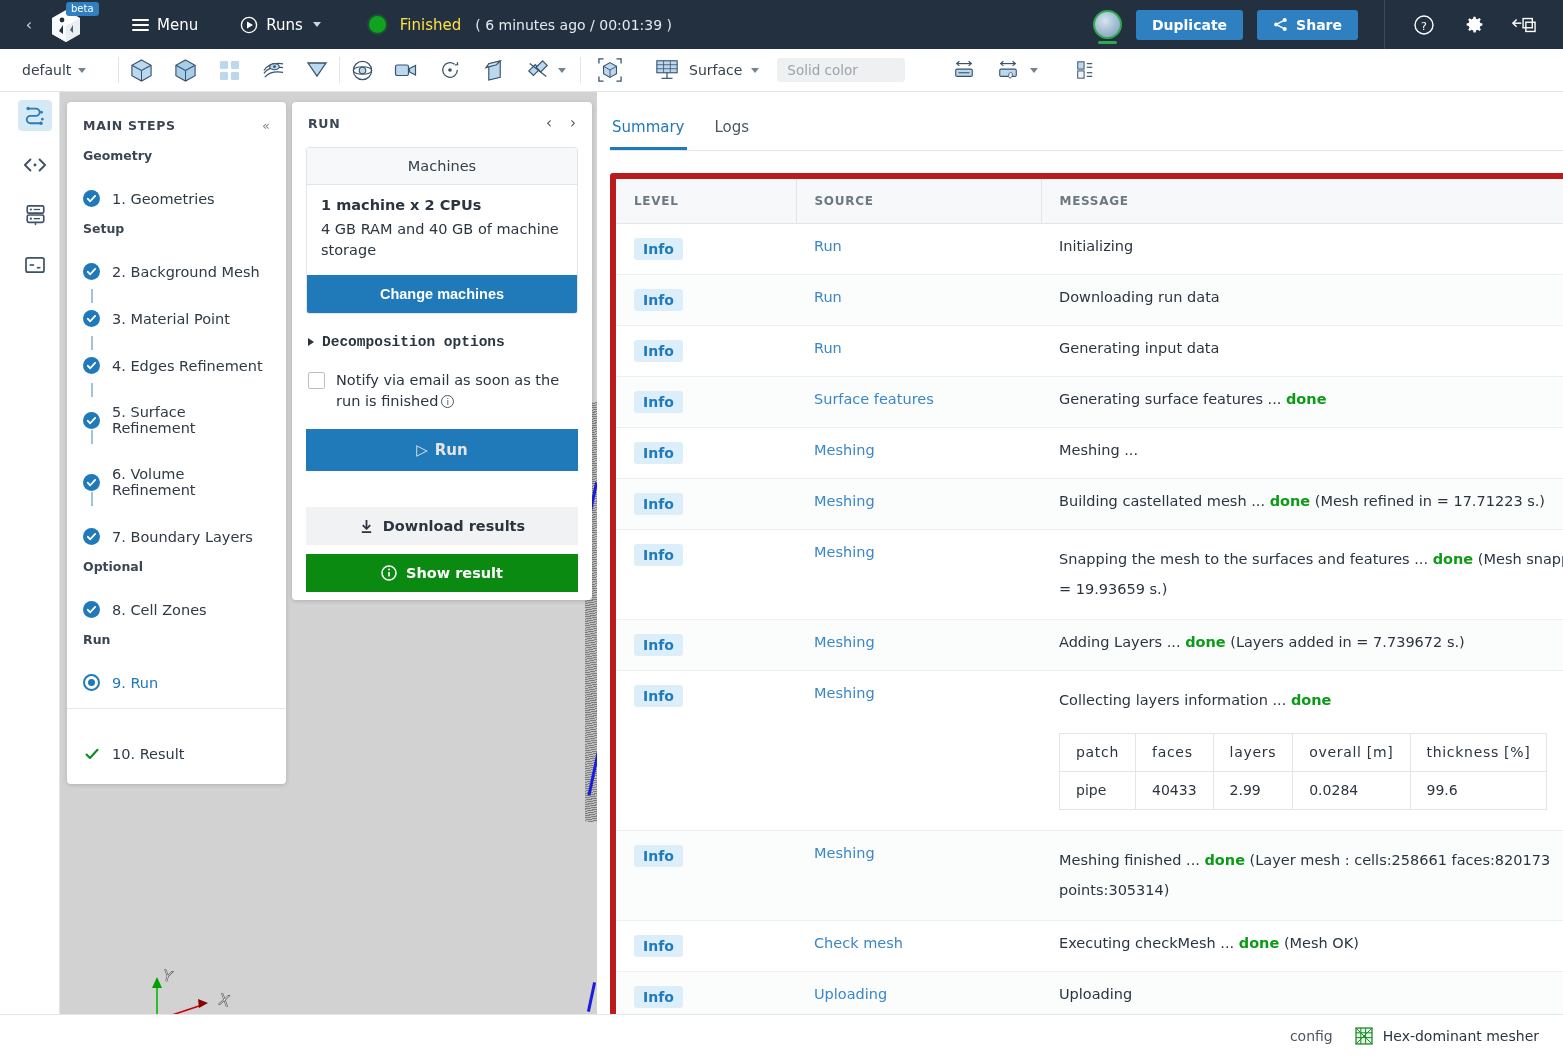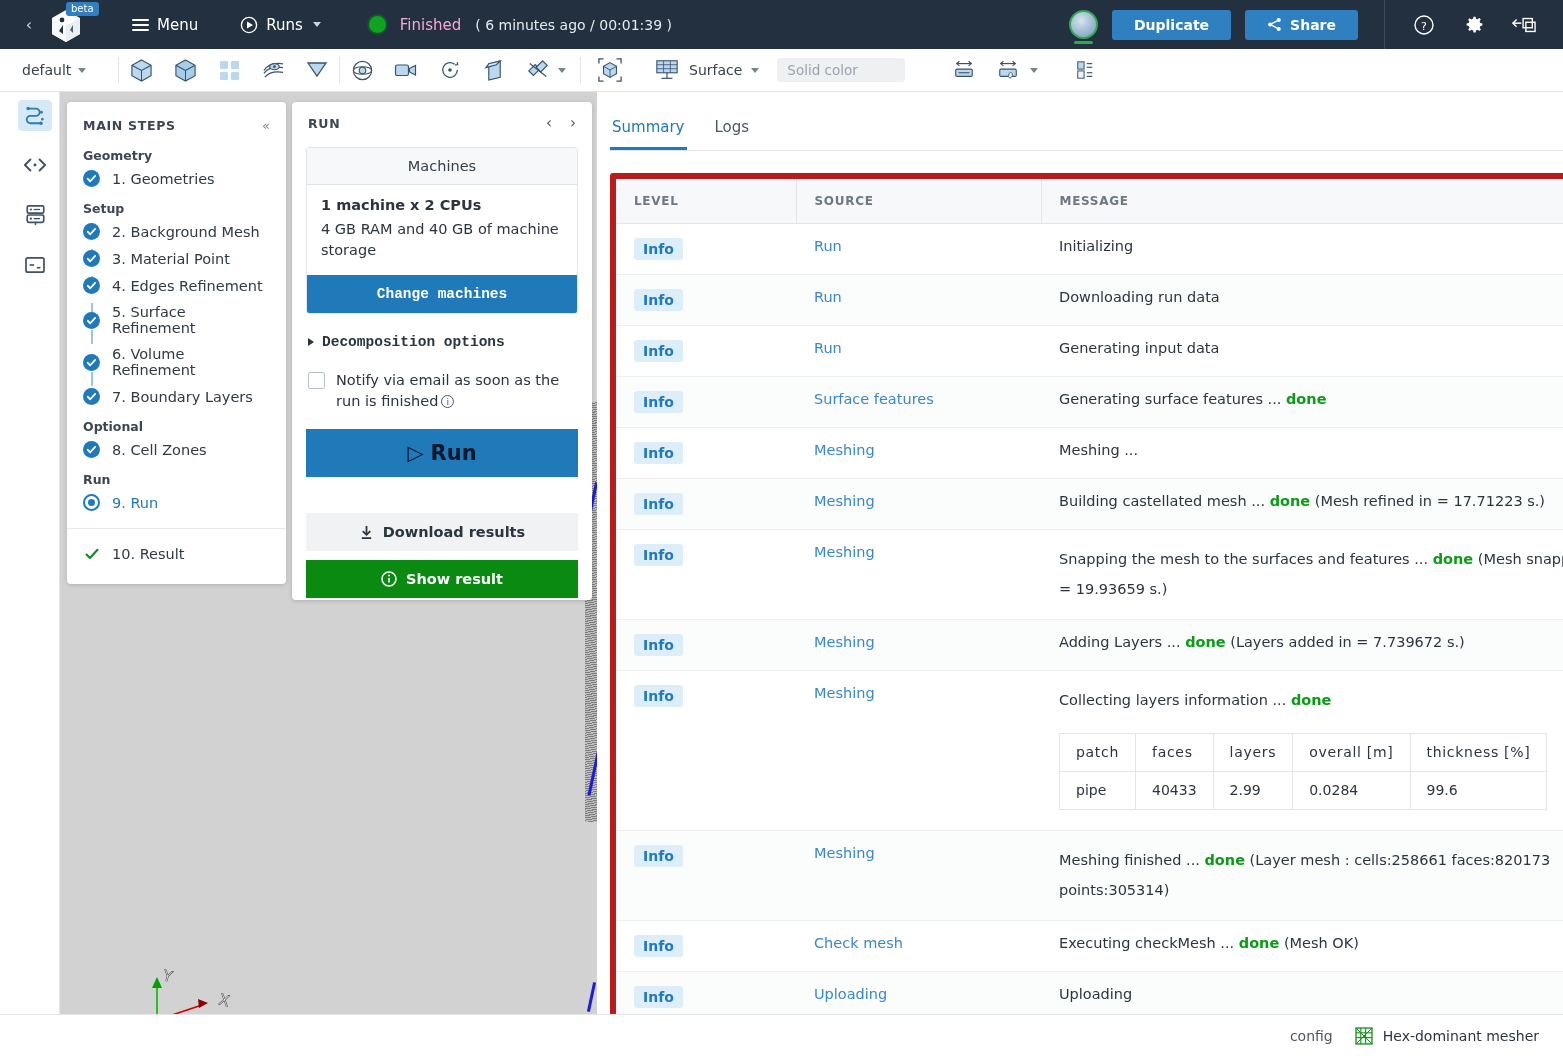--- a/index.html
+++ b/index.html
@@ -47,37 +47,37 @@
     border-left: 4.5px solid transparent; border-right: 4.5px solid transparent;
     border-top: 5px solid #ccd6df; margin-left: 2px;
   }
   .status-block {
     display: flex; align-items: center; margin-left: 44px; gap: 14px;
   }
   .status-dot {
     width: 17px; height: 17px; border-radius: 50%; background: #0fa31f;
     box-shadow: 0 0 0 2px rgba(15,163,31,.25);
   }
-  .status-text { font-size: 15px; color: #f9a8d4; }
+  .status-text { font-size: 15px; color: #fde047; }
   .status-time { font-size: 14px; color: #e4eaf0; }
   .hdr-right {
     margin-left: auto; display: flex; align-items: center; height: 49px;
   }
   .avatar {
     width: 29px; height: 29px; border-radius: 50%;
     background: radial-gradient(circle at 40% 35%, #d5e4f0 0%, #9ab6cd 60%, #7d9bb5 100%);
     border: 2px solid #2fa84f; position: relative; margin-right: 14px;
   }
   .avatar::after {
     content: ""; position: absolute; left: 3px; right: 3px; bottom: -7px;
     height: 3px; background: #2fa84f; border-radius: 2px;
   }
   .btn-dup, .btn-share {
     background: #2f80c0; color: #fff; border: none; border-radius: 3px;
-    font-size: 14px; font-weight: 600; height: 30px; padding: 0 22px;
+    font-size: 14px; font-weight: 600; height: 30px; padding: 0 16px;
     cursor: pointer; font-family: inherit;
     display: flex; align-items: center; gap: 8px;
   }
   .btn-share { margin-left: 14px; }
   .hdr-sep {
     width: 1px; height: 49px; background: #3a4a5a; margin: 0 22px 0 26px;
   }
   .icon-btn {
     width: 34px; height: 34px; display: flex; align-items: center;
     justify-content: center; cursor: pointer; color: #fff;
@@ -164,21 +164,21 @@
   .steps-title {
     font-size: 12.5px; letter-spacing: .7px; color: #3b4754; font-weight: 600;
   }
   .collapse-icon { color: #7b8793; font-size: 13px; cursor: pointer; line-height: 1; }
   .group-label {
     font-size: 12.5px; font-weight: 700; color: #3b4754;
     padding: 9px 16px 2px;
   }
   .step-row {
     display: flex; align-items: center; gap: 12px; padding: 5px 16px;
-    cursor: pointer; position: relative;
+    cursor: pointer; position: relative; margin-top: 20px;
   }
   .step-ico {
     width: 17px; height: 17px; border-radius: 50%; background: #2079b9;
     display: flex; align-items: center; justify-content: center; flex: 0 0 auto;
   }
   .step-ico svg { display: block; }
   .step-ico.radio {
     background: #ffffff; border: 2px solid #2079b9;
   }
   .step-ico.radio i {
@@ -213,21 +213,21 @@
   .machines-card-head {
     background: #f7f8f9; text-align: center; padding: 10px 0;
     font-size: 14.5px; color: #33404c; border-bottom: 1px solid #e3e6e9;
   }
   .machines-body { padding: 12px 14px 14px; }
   .machines-main { font-size: 14.5px; font-weight: 700; color: #2b3540; }
   .machines-sub { font-size: 14.5px; color: #2b3540; margin-top: 6px; line-height: 1.45; }
   .change-machines {
     width: 100%; background: #2079b9; color: #fff; border: none;
     padding: 11px 0; font-size: 14.5px; font-weight: 600; cursor: pointer;
-    font-family: Liberation Mono, monospace;
+    font-family: Liberation Sans, sans-serif;
   }
   .decomp {
     display: flex; align-items: center; gap: 8px; margin: 20px 0 0 16px;
     font-size: 14.5px; font-weight: 700; color: #2b3540; cursor: pointer; font-family: Liberation Mono, monospace;
   }
   .tri-right {
     width: 0; height: 0; border-top: 4.5px solid transparent;
     border-bottom: 4.5px solid transparent; border-left: 6px solid #2b3540;
   }
   .notify-row {
@@ -238,21 +238,21 @@
     background: #fff; flex: 0 0 auto; margin-top: 2px; cursor: pointer;
   }
   .notify-txt { font-size: 14.5px; color: #2b3540; line-height: 1.45; }
   .info-circ {
     display: inline-block; width: 13px; height: 13px; border: 1px solid #4a5662;
     border-radius: 50%; font-size: 9.5px; line-height: 12px; text-align: center;
     color: #4a5662; vertical-align: 1px; margin-left: 3px;
   }
   .run-btn {
     display: block; width: 272px; margin: 17px auto 0; background: #2079b9;
-    color: #0f172a; border: none; padding: 12px 0; font-size: 21px; font-weight: 600;
+    color: #e5e5e5; border: none; padding: 12px 0; font-size: 15px; font-weight: 600;
     cursor: pointer; font-family: inherit;
   }
   .dl-btn {
     display: flex; align-items: center; justify-content: center; gap: 9px;
     width: 272px; margin: 36px auto 0; background: #f1f2f3; color: #2b3540;
     border: none; padding: 11px 0; font-size: 14.5px; font-weight: 600;
     cursor: pointer; font-family: inherit;
   }
   .show-btn {
     display: flex; align-items: center; justify-content: center; gap: 9px;

